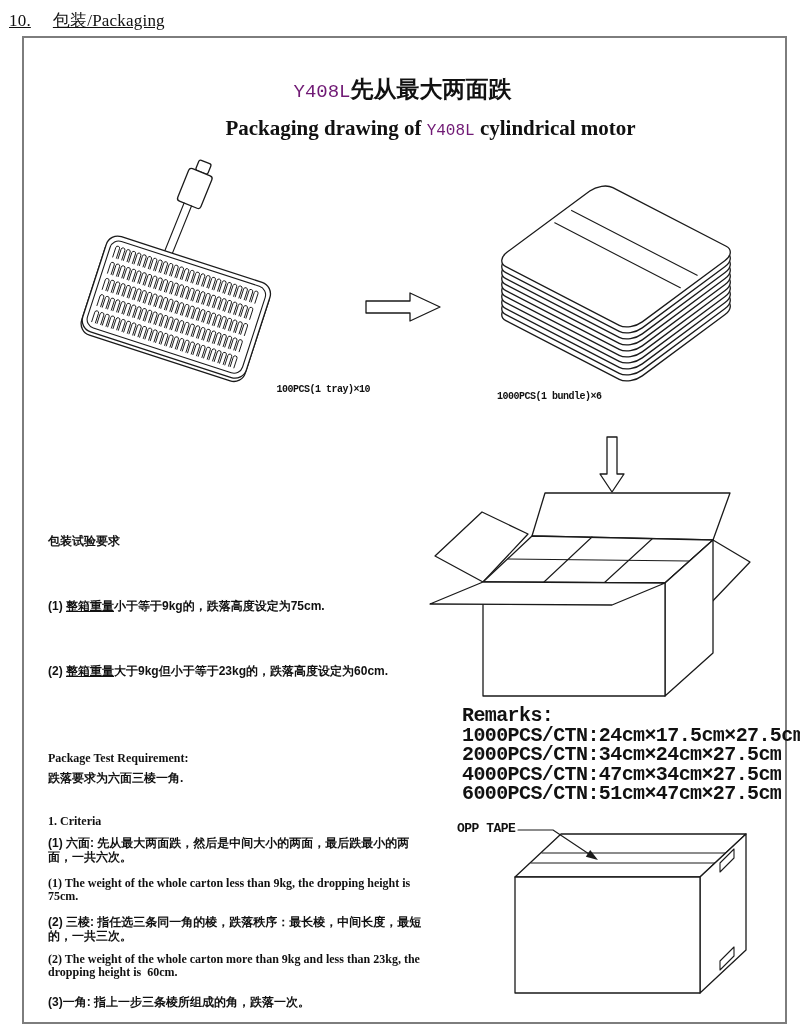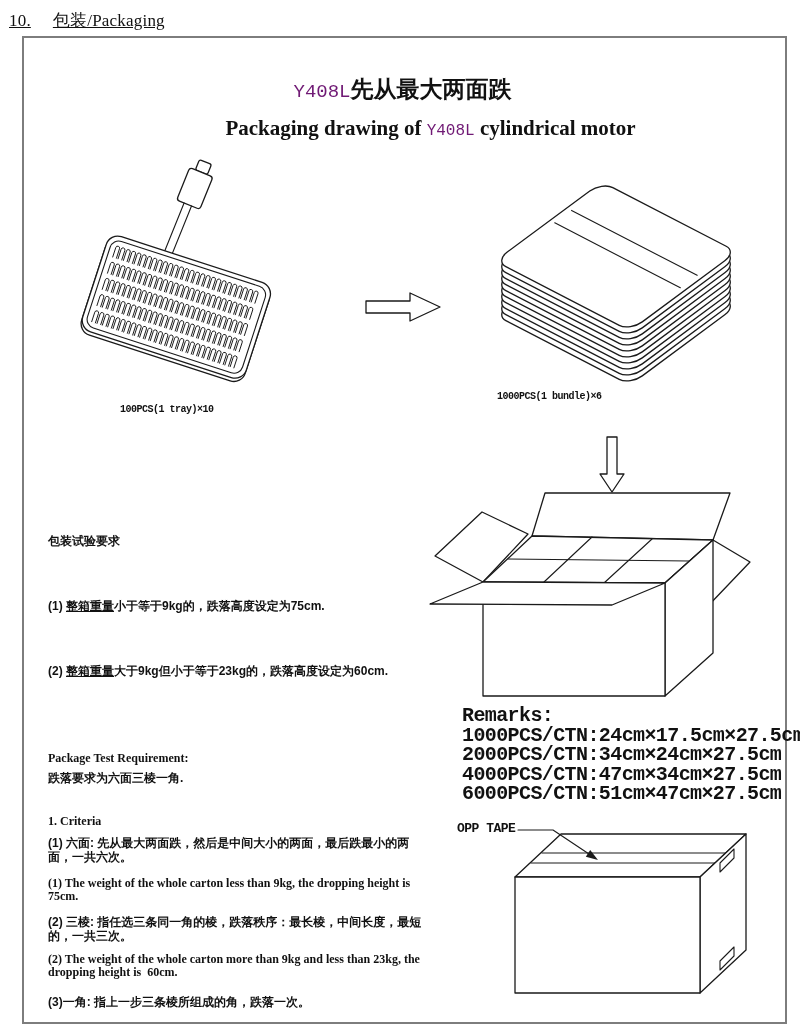--- a/index.html
+++ b/index.html
@@ -15,21 +15,21 @@
   .cn-title{left:22px;top:74px;width:761px;text-align:center;
             font-family:"Liberation Sans",sans-serif;font-weight:bold;font-size:23px;}
   .en-title{left:22px;top:116px;width:761px;text-align:center;
             font-family:"Liberation Serif",serif;font-weight:bold;font-size:21px;margin-left:28px;}
   .model{font-family:"Liberation Mono",monospace;font-weight:400;color:#701a75;text-align:center;}
   .cn-title .model{font-size:19px;}
   .en-title .model{font-size:16px;}
   
   .diag-label{font-family:"Liberation Mono",monospace;font-weight:bold;font-size:10px;
               letter-spacing:-0.5px;white-space:nowrap;}
-  .tray-label{left:120px;top:404px;width:250px;text-align:left;}
+  .tray-label{left:120px;top:384px;width:250px;text-align:right;}
   .bundle-label{left:497px;top:391px;}
   .opp-label{left:457px;top:821px;font-size:13px;}
   
   .cn-block{left:36px;top:495px;width:398px;font-family:"Liberation Sans",sans-serif;
             font-weight:bold;font-size:12px;line-height:13.8px;white-space:pre-wrap;}
   .cn-block .cgap{height:13.5px;}
   .cn-block .ul{text-decoration:underline;}
   .en-block{left:36px;top:714px;width:398px;font-family:"Liberation Serif",serif;
             font-weight:bold;font-size:12px;line-height:12.9px;white-space:pre-wrap;}
   .en-block .tgap{height:13px;}

